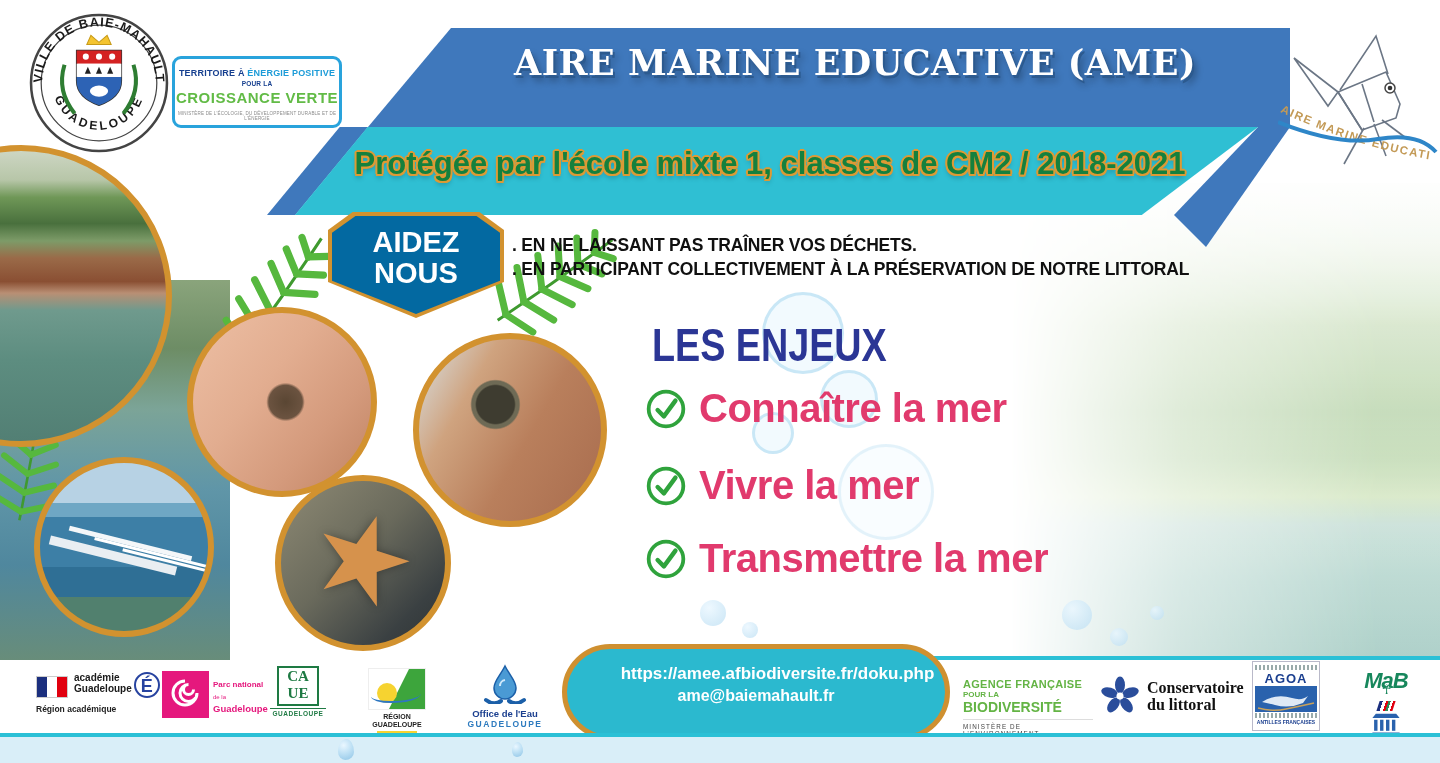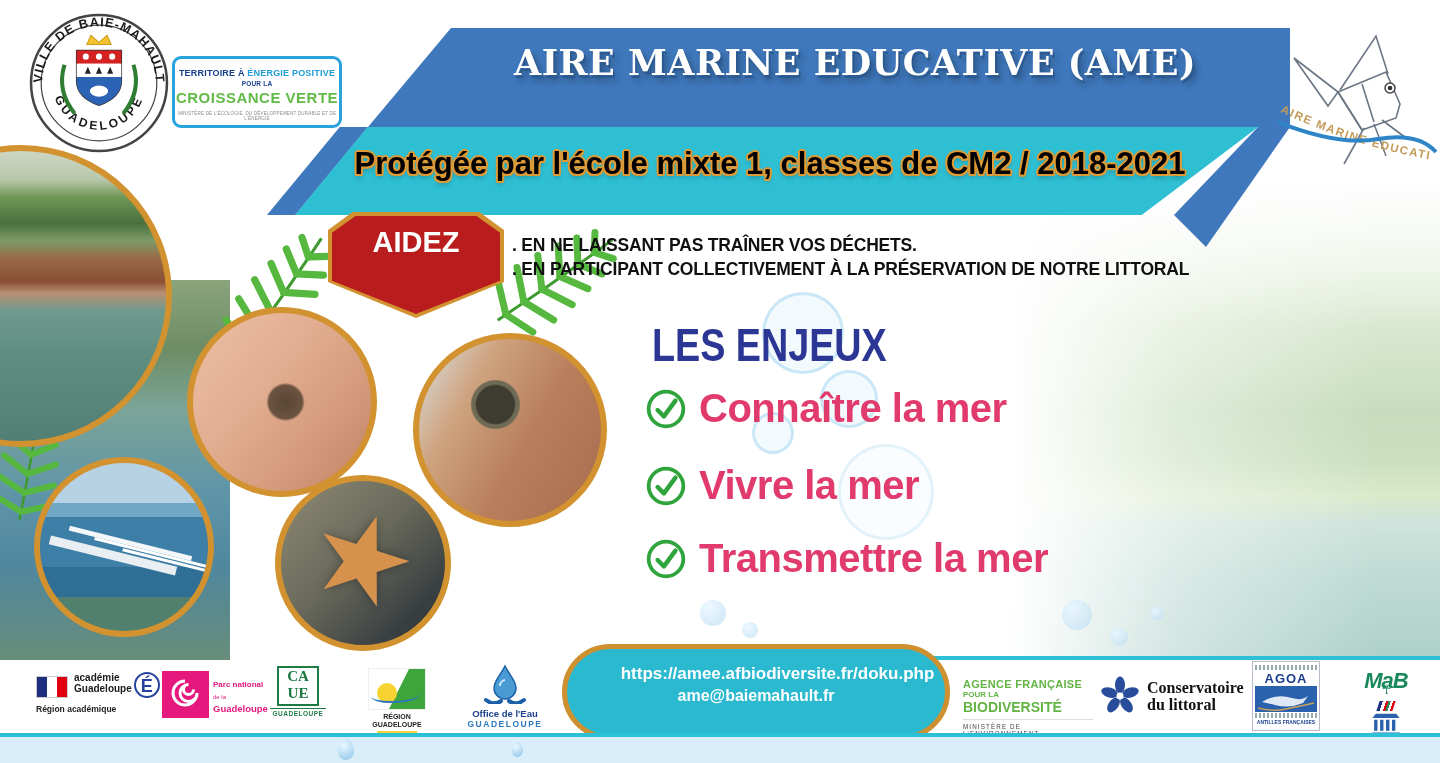--- a/index.html
+++ b/index.html
@@ -38,21 +38,21 @@
   .banner-teal{left:295px;top:127px;width:995px;height:88px;background:#2fbfd3;
     clip-path:polygon(7.3% 0,96.8% 0,85.1% 100%,0 100%);z-index:3;}
   .stripe-left{left:267px;top:127px;width:101px;height:88px;background:#3f78bc;
     clip-path:polygon(72% 0,100% 0,28% 100%,0 100%);z-index:3;}
   .stripe-right{left:1142px;top:127px;width:148px;height:122px;background:#3f78bc;
     clip-path:polygon(116px 0,148px 0,64px 120px,32px 88px);z-index:3;}
   .main-title{left:430px;top:42px;width:850px;text-align:center;z-index:4;
     font-family:"DejaVu Serif",serif;font-weight:bold;font-size:35px;color:#fff;letter-spacing:.5px;
     text-shadow:2px 3px 0 #2c5a8f,4px 6px 7px rgba(0,0,0,.3);}
   .subtitle{left:330px;top:146px;width:880px;text-align:center;z-index:4;
-    font-weight:bold;font-size:31px;color:#000000;
+    font-weight:bold;font-size:31px;color:#15803d;
     text-shadow:-2px 0 0 #dd9a35,2px 0 0 #dd9a35,0 -2px 0 #dd9a35,0 2px 0 #dd9a35,
                 -1.5px -1.5px 0 #dd9a35,1.5px 1.5px 0 #dd9a35,-1.5px 1.5px 0 #dd9a35,1.5px -1.5px 0 #dd9a35,
                 0 4px 5px rgba(0,0,0,.25);}
   .ame-logo{left:1278px;top:26px;width:160px;height:158px;z-index:4;}
 
   
   .photo{border:6px solid #d2922f;border-radius:50%;box-sizing:border-box;z-index:3;overflow:hidden;}
   .ph-shipwreck{left:-130px;top:145px;width:302px;height:302px;
     background:linear-gradient(to bottom,#cdd6c3 0%,#b7c6a8 10%,#6f9757 16%,#49703d 25%,#7d9b68 31%,
       #9a6a48 37%,#8a4f33 45%,#b98f74 49%,#6f9a8d 55%,#5d8d80 72%,#527f74 100%);}
@@ -67,21 +67,21 @@
   .ph-marina .dock{position:absolute;left:8px;top:88px;width:130px;height:9px;background:#e9eef2;
     transform:rotate(14deg);box-shadow:14px -16px 0 -2px #f4f7f9,40px -12px 0 -3px #fff,70px -8px 0 -3px #fff;}
   .ph-starfish{left:275px;top:475px;width:176px;height:176px;
     background:linear-gradient(135deg,#8e8a74 0%,#6a6a5c 45%,#3a4042 80%,#2f3334 100%);}
   .ph-starfish .star{position:absolute;left:50%;top:50%;transform:translate(-50%,-54%) rotate(18deg);
     font-size:118px;color:#d6924c;text-shadow:0 0 10px rgba(0,0,0,.35);line-height:1;}
 
   
   .badge-outer{left:328px;top:212px;width:176px;height:106px;background:#d2922f;
     clip-path:polygon(14% 0,86% 0,100% 17%,100% 66%,50% 100%,0 66%,0 17%);z-index:4;}
-  .badge-inner{position:absolute;left:4px;top:4px;width:168px;height:98px;background:#b91c1c;
+  .badge-inner{position:absolute;left:4px;top:4px;width:168px;height:98px;background:#0369a1;
     clip-path:polygon(14% 0,86% 0,100% 17%,100% 66%,50% 100%,0 66%,0 17%);
     text-align:center;color:#fff;font-weight:bold;font-size:29px;line-height:1.08;padding-top:11px;box-sizing:border-box;}
   .bullets{left:512px;top:233px;z-index:4;font-weight:bold;color:#101010;font-size:17.5px;
     letter-spacing:-.2px;line-height:24px;white-space:nowrap;}
 
   
   .enjeux-title{left:652px;top:318px;z-index:4;font-size:46px;font-weight:bold;color:#2b3695;
     letter-spacing:0;transform:scaleX(.82);transform-origin:left;white-space:nowrap;}
   .enjeux-item{left:645px;z-index:4;display:flex;align-items:center;white-space:nowrap;}
   .enjeux-item .txt{font-size:40px;font-weight:bold;color:#e13a6d;letter-spacing:-.5px;margin-left:12px;}
@@ -268,20 +268,21 @@
   <div class="abs photo ph-marina">
       <div class="dock"></div>
     </div>
   <div class="abs photo ph-starfish">
       <div class="star">★</div>
     </div>
 
   <div class="abs badge-outer">
     <div class="badge-inner">
       <div>AIDEZ</div>
+      <div>NOUS</div>
     </div>
   </div>
   <div class="abs bullets">
     <div>. EN NE LAISSANT PAS TRAÎNER VOS DÉCHETS.</div>
     <div>. EN PARTICIPANT COLLECTIVEMENT À LA PRÉSERVATION DE NOTRE LITTORAL</div>
   </div>
 
   <div class="abs enjeux-title">LES ENJEUX</div>
 
   <div class="abs enjeux-item it1">

